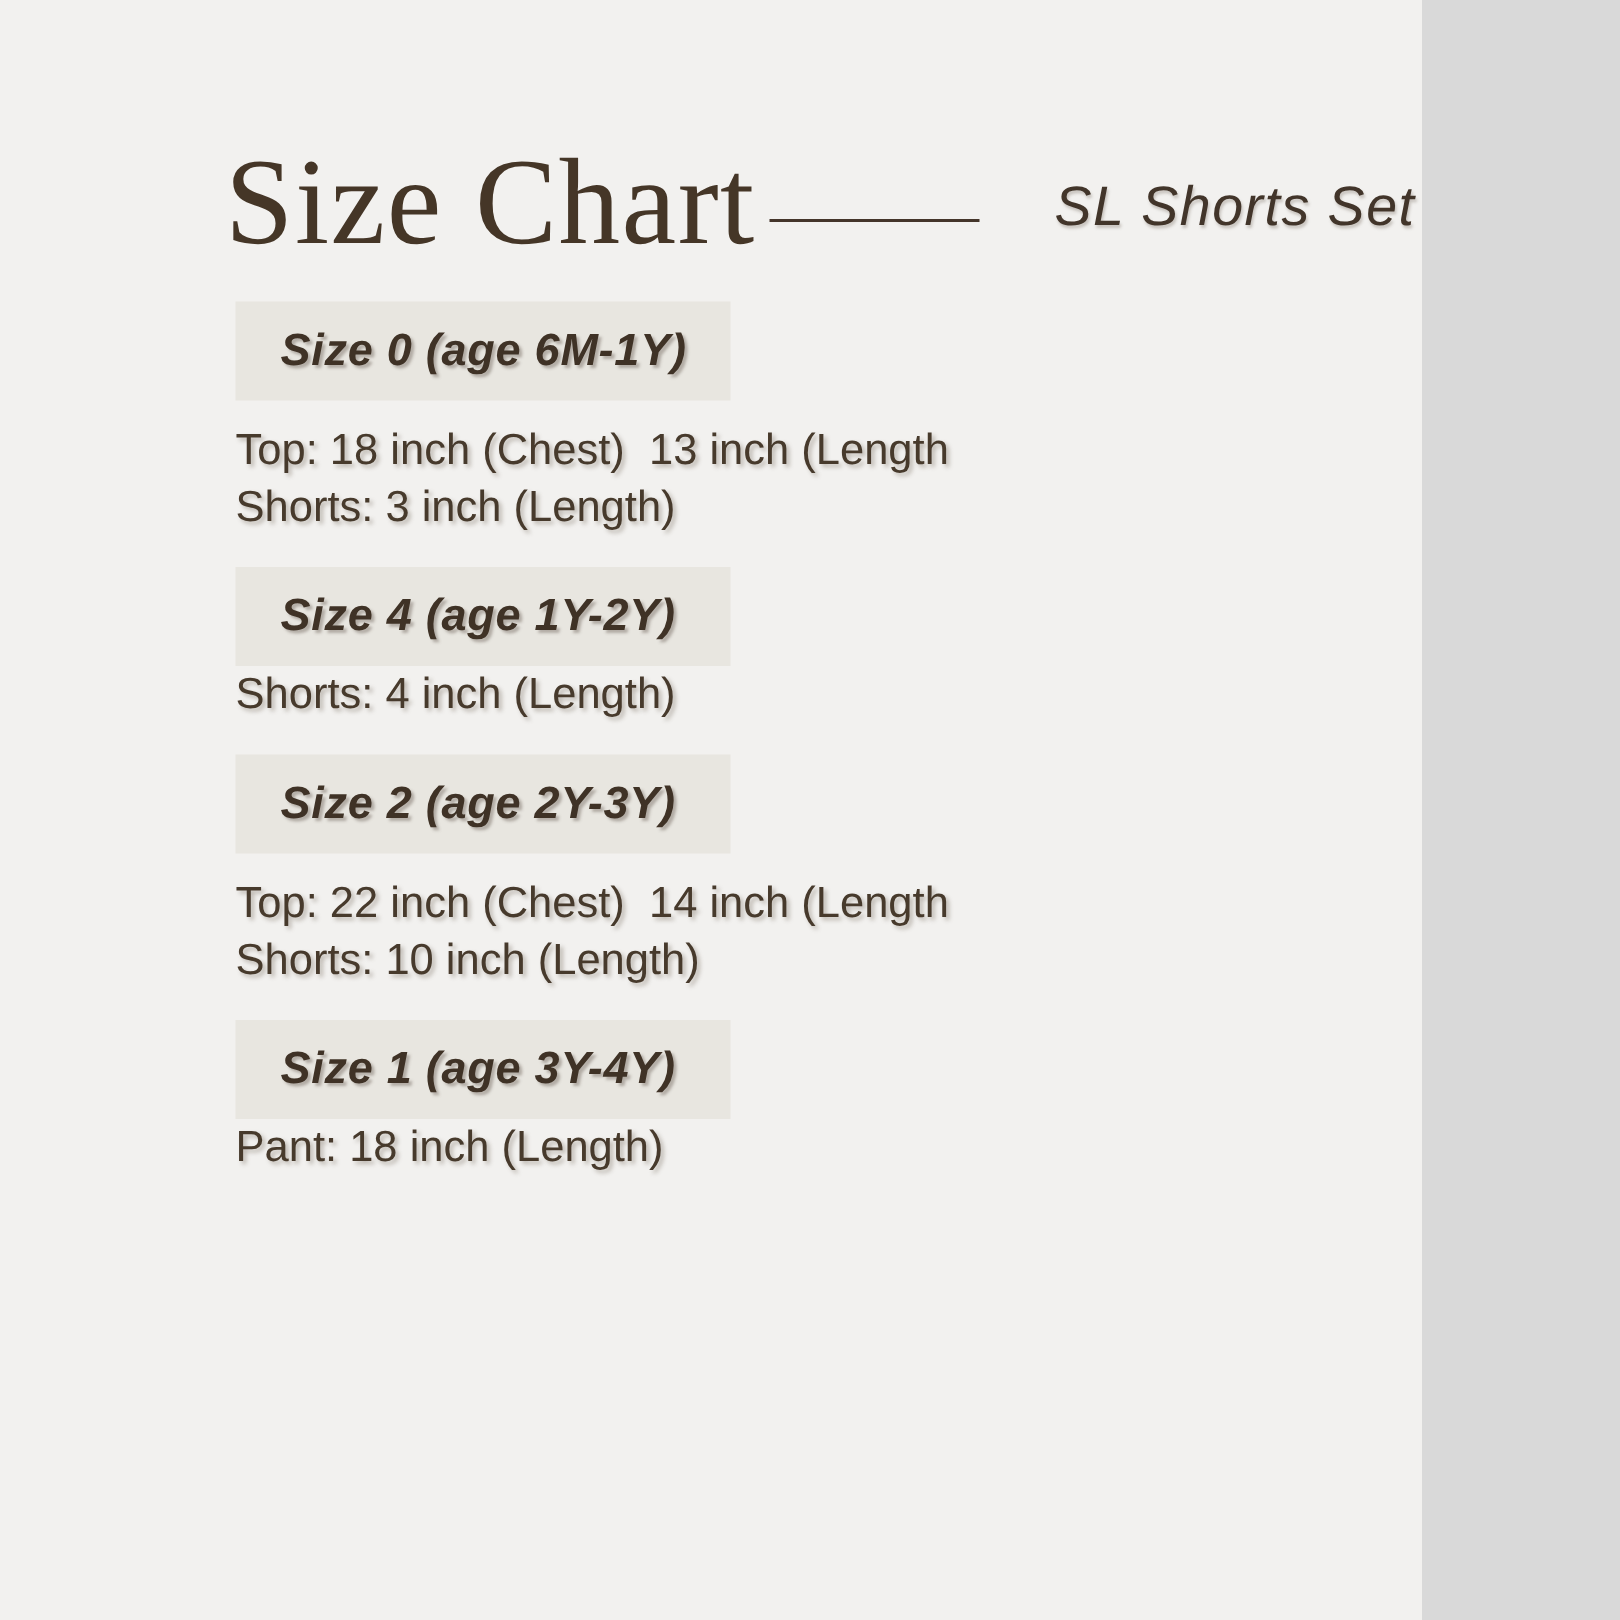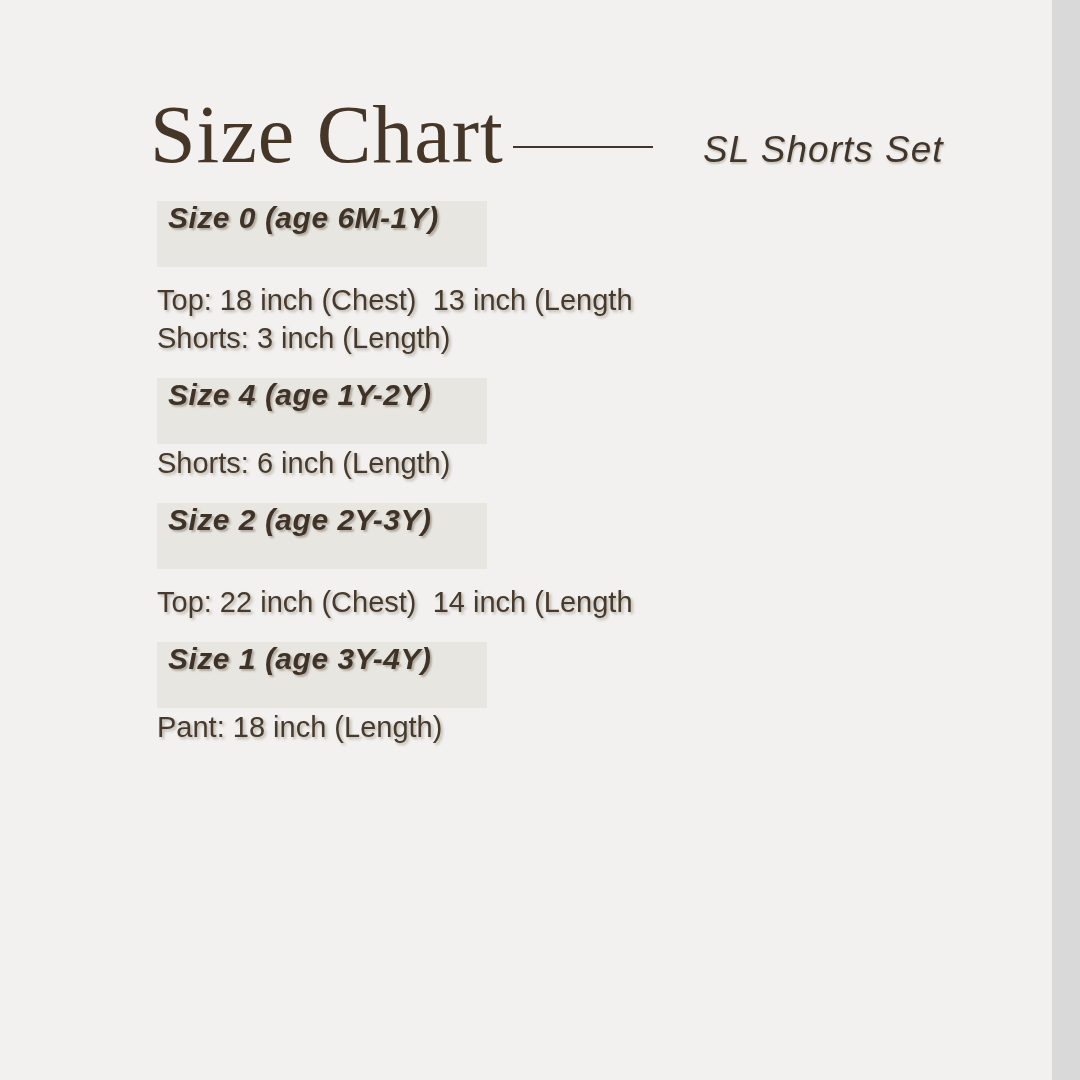--- a/index.html
+++ b/index.html
@@ -2,21 +2,21 @@
 <html><head>
 <meta charset="utf-8">
 <style>
   html, body {
     margin: 0;
     padding: 0;
     background: #d9d9d9;
   }
   .canvas {
     position: relative;
-    width: 1052px;
+    width: 948px;
     height: 1080px;
     background: #f2f1ef;
     overflow: hidden;
     font-family: "Liberation Sans", sans-serif;
   }
 
   
   .page-title {
     position: absolute;
     left: 150px;
@@ -33,21 +33,21 @@
     position: absolute;
     left: 513px;
     top: 146px;
     width: 140px;
     height: 2px;
     background: #44352a;
   }
   .product-name {
     position: absolute;
     left: 703px;
-    top: 128px;
+    top: 116px;
     font-style: italic;
     font-size: 37px;
     line-height: 1.2;
     letter-spacing: 1px;
     color: #42352a;
     text-shadow: 1px 2px 2px rgba(120,108,96,0.35);
   }
 
   
   .sections {
@@ -58,22 +58,22 @@
   }
   .size-section {
     margin: 0 0 21px 0;
   }
   .size-box {
     width: 330px;
     height: 66px;
     box-sizing: border-box;
     background: #e8e6e0;
     display: flex;
-    align-items: flex-start;
-    padding-left: 11px;
+    align-items: center;
+    padding-left: 30px;
   }
   .size-label {
     font-style: italic;
     font-weight: 700;
     font-size: 30px;
     letter-spacing: 0.5px;
     color: #3f3226;
     text-shadow: 2px 2px 2px rgba(110,100,90,0.45);
     white-space: pre-wrap;
   }
@@ -105,28 +105,29 @@
         <span class="size-label">Size 0 (age 6M-1Y)</span>
       </div>
       <p class="m-line first">Top: 18 inch (Chest)  13 inch (Length</p>
       <p class="m-line">Shorts: 3 inch (Length)</p>
     </section>
 
     <section class="size-section">
       <div class="size-box">
         <span class="size-label">Size 4 (age 1Y-2Y)</span>
       </div>
-      <p class="m-line">Shorts: 6 inch (Length)</p>
+      <p class="m-line">Shorts: 4 inch (Length)</p>
     </section>
 
     <section class="size-section">
       <div class="size-box">
         <span class="size-label">Size 2 (age 2Y-3Y)</span>
       </div>
       <p class="m-line first">Top: 22 inch (Chest)  14 inch (Length</p>
+      <p class="m-line">Shorts: 10 inch (Length)</p>
     </section>
 
     <section class="size-section">
       <div class="size-box">
         <span class="size-label">Size 1 (age 3Y-4Y)</span>
       </div>
       <p class="m-line">Pant: 18 inch (Length)</p>
     </section>
 
   </div>

